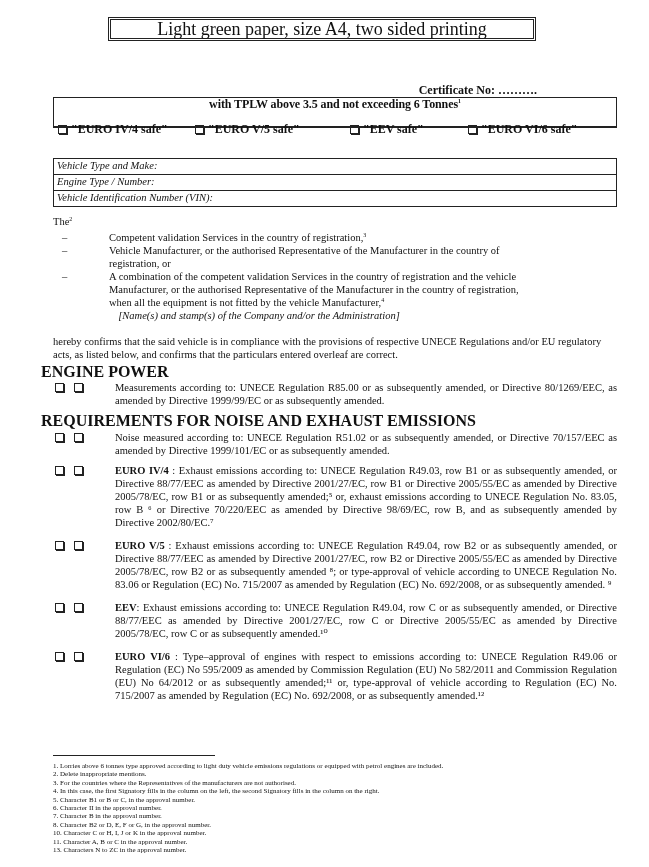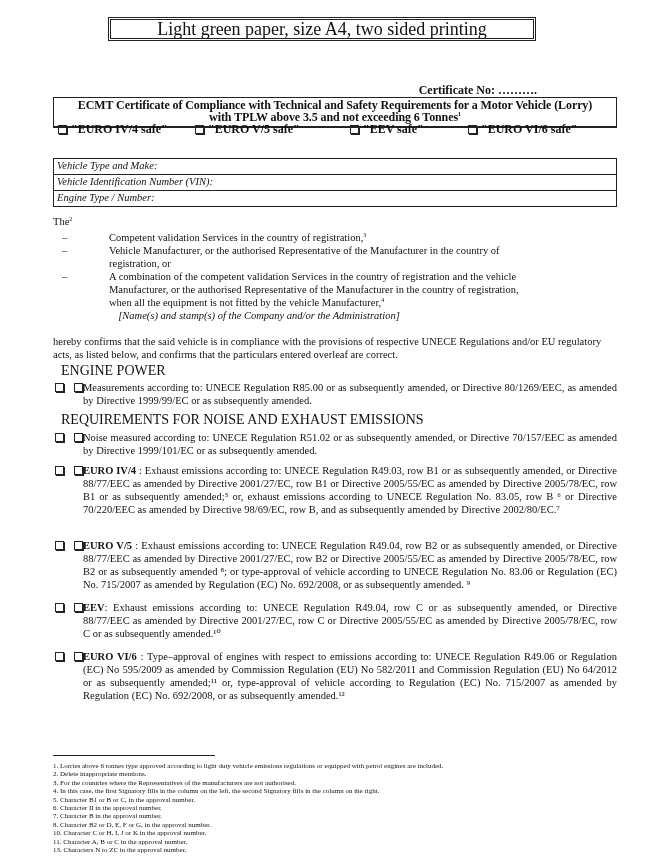--- a/index.html
+++ b/index.html
@@ -22,41 +22,40 @@
   .veh-row { border-bottom:1.2px solid #222; height:15px; line-height:14px; padding-left:3px;font-style:italic; }
   .veh-row:last-child { border-bottom:none; }
   .para { left:53px; font-size:10.5px; line-height:13px; }
   .the { top:215px; }
   .dash-item { position:absolute; left:75px; font-size:10.5px; line-height:13px; width:465px; }
   .dash { position:absolute; left:-13px; }
   .dash-text { margin-left:34px; display:block; }
   sup { font-size:6px; vertical-align:super; line-height:0; }
   .name-stamp { left:0; width:518px; top:310px; text-align:center; font-style:italic; font-size:10.5px; }
   .confirm { top:335px; width:564px; }
-  .sect-head { left:61px; font-weight:normal; font-size:14px; }
+  .sect-head { left:41px; font-weight:bold; font-size:16px; }
   .req { position:absolute; left:55px; width:562px; font-size:10.5px; line-height:13px; }
   .req .boxes { position:absolute; left:0; top:2px; display:flex; }
   .req .boxes .cb { margin-right:10px; }
-  .req .txt { margin-left:28px; text-align:justify; }
+  .req .txt { margin-left:60px; text-align:justify; }
   .req .txt b { font-weight:bold; }
   .fn-rule { left:53px; top:755px; width:162px; height:0; border-top:1px solid #222; }
   .footnotes { left:53px; top:762px; font-size:7px; line-height:8.4px; }
   .fn { white-space:nowrap; }
 </style>
 </head>
 <body>
 
 <div class="abs notice-box">
   <span>Light green paper, size A4, two sided printing</span>
 </div>
 
 <div class="abs cert-no">Certificate No: ……….</div>
 
 <div class="abs title-box">
-  <div class="title-line title-line1">ECMT Certificate of Compliance with Technical and Safety Requirements for a Motor Vehicle (Lorry)</div>
   <div class="title-line"><span>with TPLW above 3.5 and not exceeding 6 Tonnes</span><sup>1</sup></div>
   <div class="opts">
     <div class="opt" style="width:137px">
         <span class="cb"></span>
         <span>"EURO IV/4 safe"</span>
       </div>
     <div class="opt" style="width:155px">
         <span class="cb"></span>
         <span>"EURO V/5 safe"</span>
       </div>
@@ -66,22 +65,22 @@
       </div>
     <div class="opt">
         <span class="cb"></span>
         <span>"EURO VI/6 safe"</span>
       </div>
   </div>
 </div>
 
 <div class="abs veh-table">
   <div class="veh-row">Vehicle Type and Make:</div>
+  <div class="veh-row">Engine Type / Number:</div>
   <div class="veh-row">Vehicle Identification Number (VIN):</div>
-  <div class="veh-row">Engine Type / Number:</div>
 </div>
 
 <div class="abs para the"><span>The</span><sup>2</sup></div>
 
 <div class="dash-item" style="top:231px">
   <span class="dash">–</span>
   <span class="dash-text"><span>Competent validation Services in the country of registration,</span><sup>3</sup></span>
 </div>
 <div class="dash-item" style="top:244px">
   <span class="dash">–</span>

